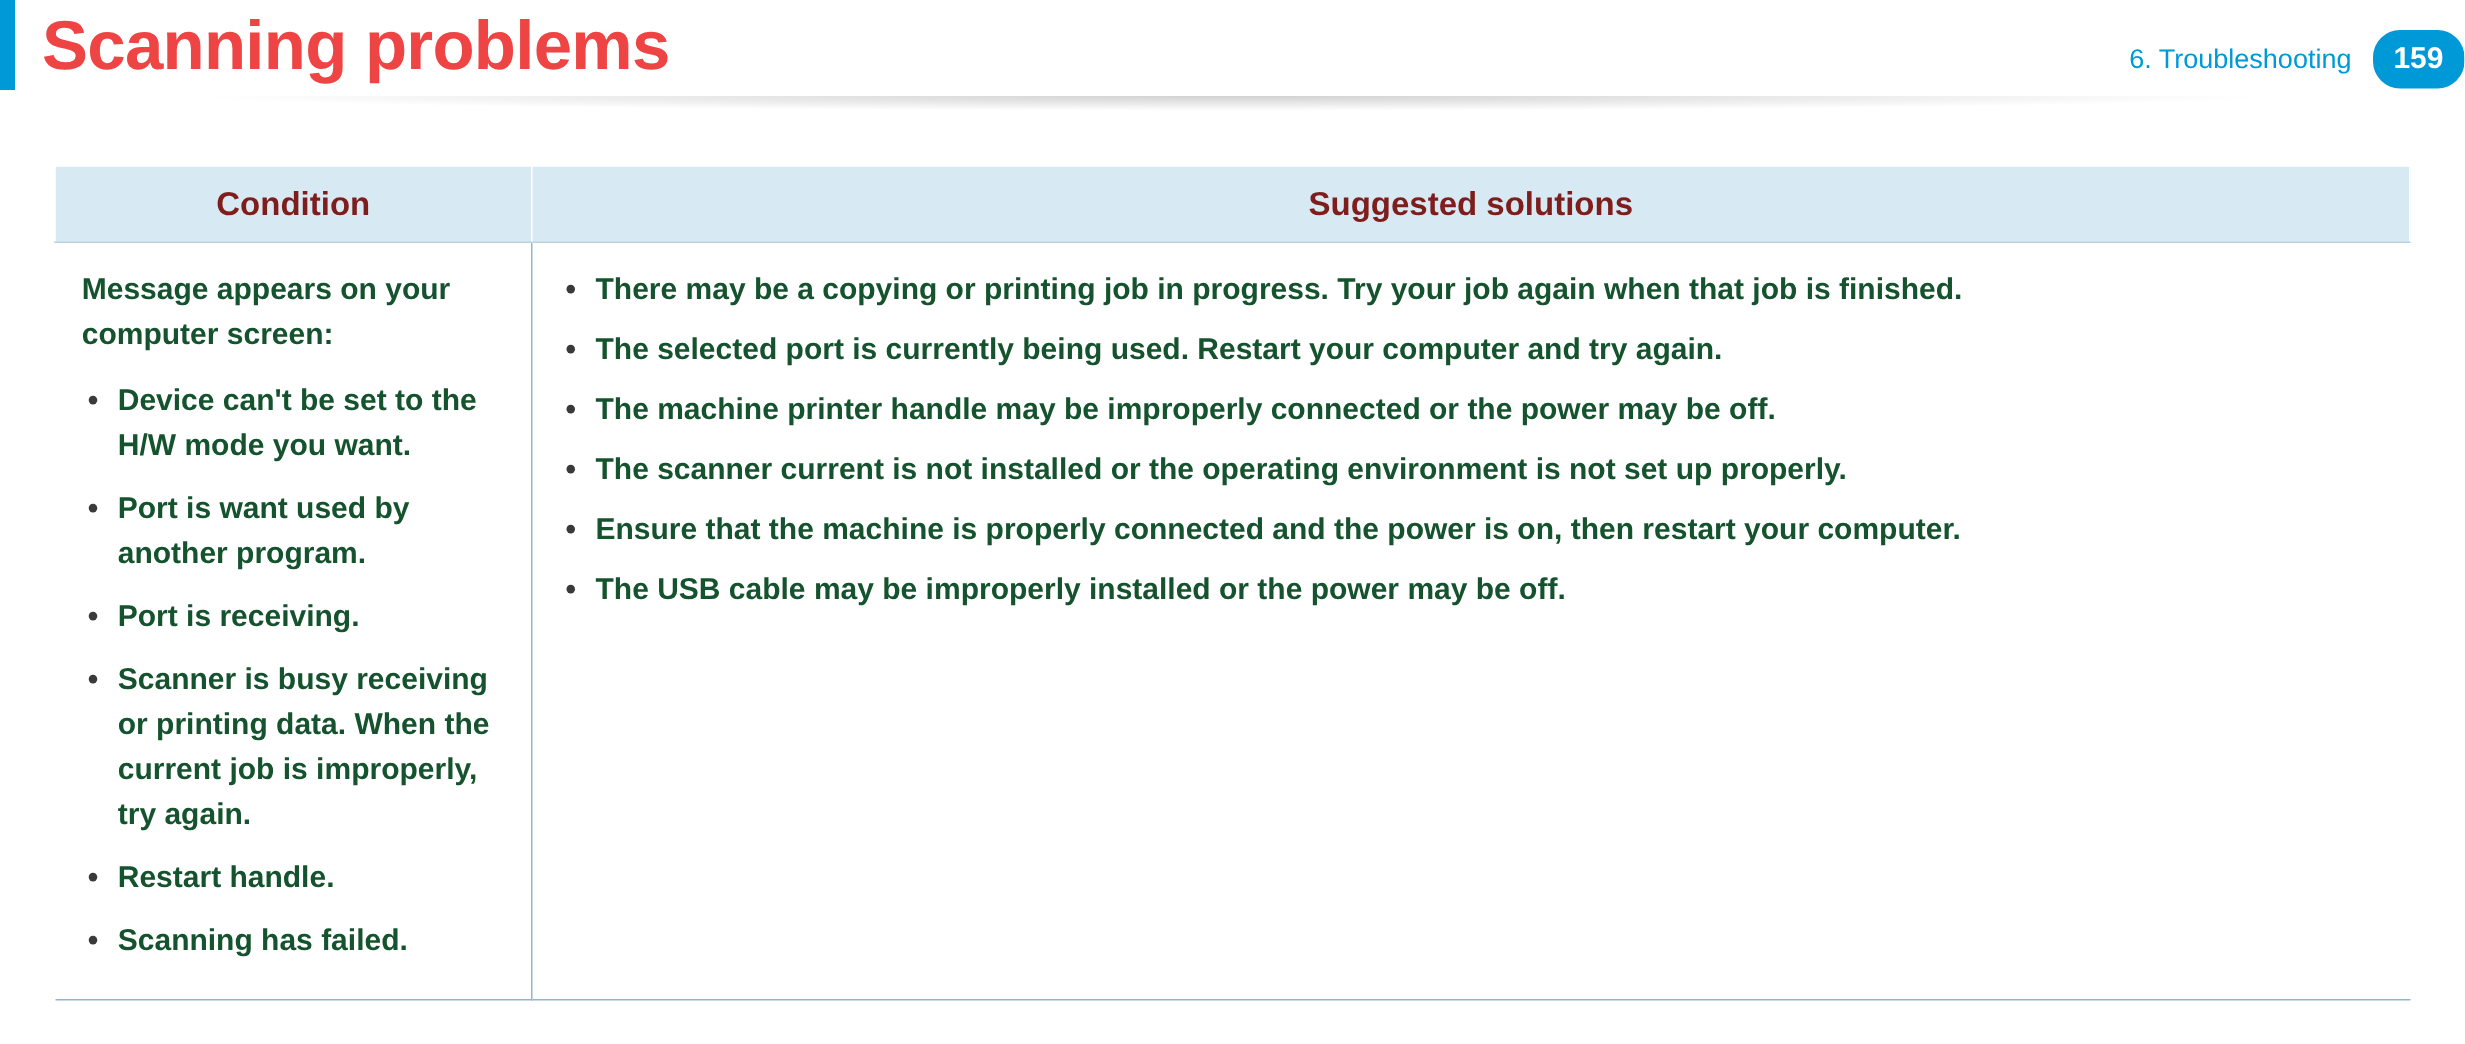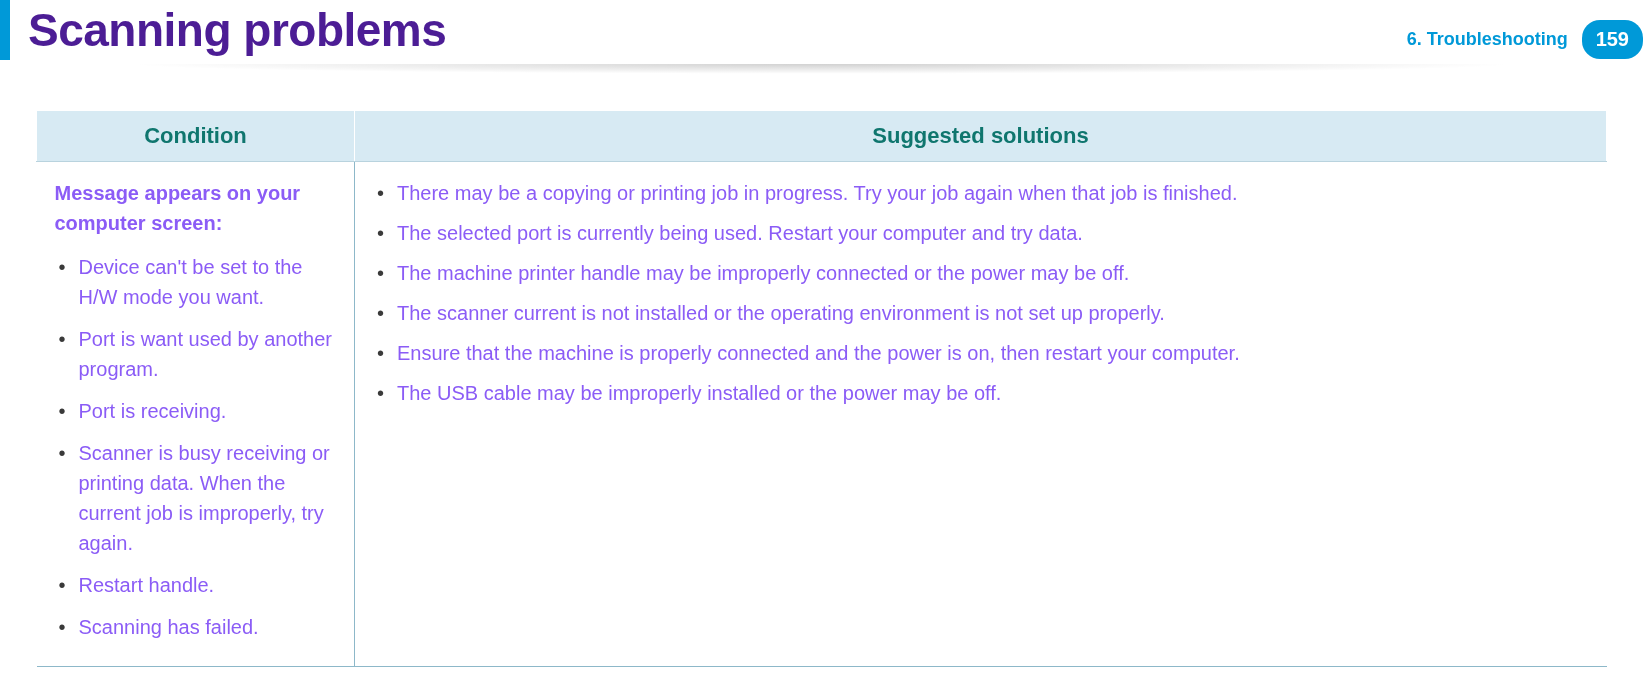--- a/index.html
+++ b/index.html
@@ -28,33 +28,33 @@
     }
     .accent-bar {
       width: 10px;
       height: 60px;
       background: #0099d8;
       margin-right: 18px;
     }
     .page-title {
       font-size: 46px;
       font-weight: 700;
-      color: #4c1d95;
+      color: #ef4444;
       letter-spacing: -0.5px;
     }
     .header-right {
       display: flex;
       align-items: center;
       gap: 14px;
       padding-top: 20px;
       padding-right: 0;
     }
     .chapter-label {
       font-size: 18px;
-      font-weight: 700;
+      font-weight: 400;
       color: #0099d8;
     }
     .page-number-badge {
       background: #0099d8;
       color: #ffffff;
       font-size: 20px;
       font-weight: 700;
       padding: 8px 14px;
       min-width: 54px;
       text-align: center;
@@ -70,50 +70,51 @@
       padding: 0 36px;
     }
     table.troubleshoot {
       width: 100%;
       border-collapse: collapse;
       table-layout: fixed;
     }
     table.troubleshoot col.cond { width: 318px; }
     table.troubleshoot th {
       background: #d7eaf3;
-      color: #0f766e;
+      color: #7f1d1d;
       font-size: 22px;
       font-weight: 700;
       padding: 12px 10px;
       border: 1px solid #ffffff;
       border-bottom: 1px solid #b9d3de;
     }
     table.troubleshoot td {
       vertical-align: top;
       padding: 16px 18px 12px 18px;
       border-bottom: 1px solid #8db8c9;
       font-size: 20px;
       line-height: 1.5;
-      color: #8b5cf6;
+      color: #14532d;
     }
     table.troubleshoot td.condition {
       border-right: 1px solid #8db8c9;
     }
     .cond-title {
       font-weight: 700;
       margin-bottom: 14px;
     }
     ul.bullets {
       list-style: none;
       padding-left: 0;
     }
     ul.bullets li {
       position: relative;
       padding-left: 24px;
       margin-bottom: 12px;
+      font-weight: bold;
     }
     ul.bullets li::before {
       content: "•";
       position: absolute;
       left: 4px;
       top: 0;
       font-size: 20px;
       color: #3a3a3a;
     }
     td.solution ul.bullets li {
@@ -157,21 +158,21 @@
             <li>Port is want used by another program.</li>
             <li>Port is receiving.</li>
             <li>Scanner is busy receiving or printing data. When the current job is improperly, try again.</li>
             <li>Restart handle.</li>
             <li>Scanning has failed.</li>
           </ul>
         </td>
         <td class="solution">
           <ul class="bullets">
             <li>There may be a copying or printing job in progress. Try your job again when that job is finished.</li>
-            <li>The selected port is currently being used. Restart your computer and try data.</li>
+            <li>The selected port is currently being used. Restart your computer and try again.</li>
             <li>The machine printer handle may be improperly connected or the power may be off.</li>
             <li>The scanner current is not installed or the operating environment is not set up properly.</li>
             <li>Ensure that the machine is properly connected and the power is on, then restart your computer.</li>
             <li>The USB cable may be improperly installed or the power may be off.</li>
           </ul>
         </td>
       </tr>
     </tbody>
   </table>
 </div>

